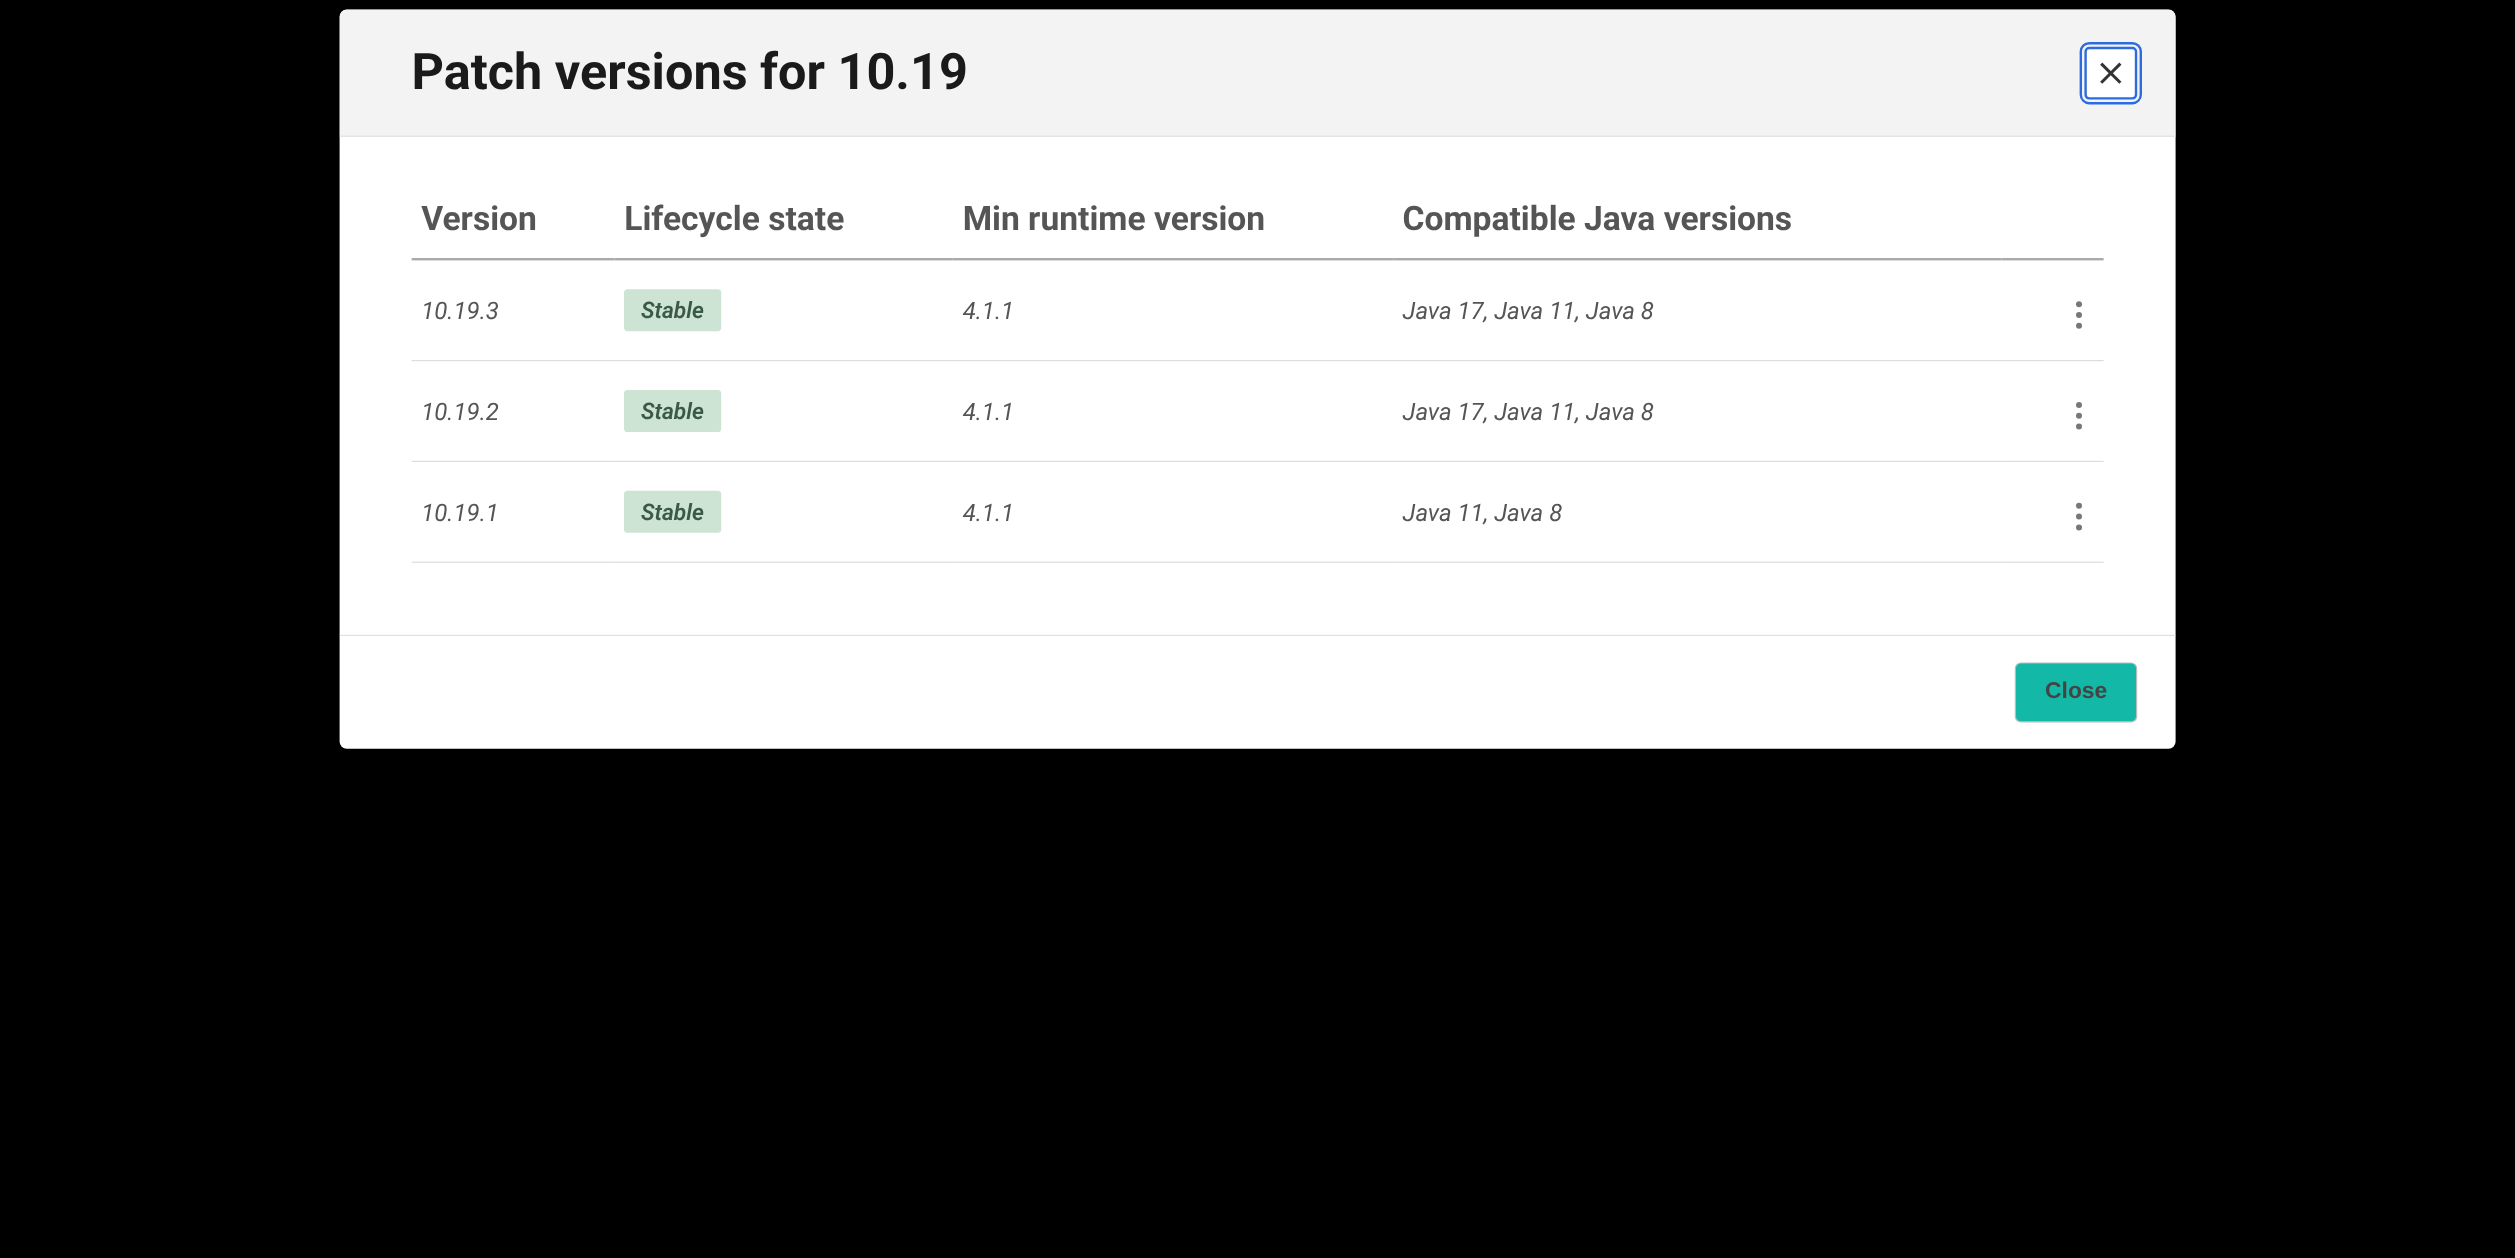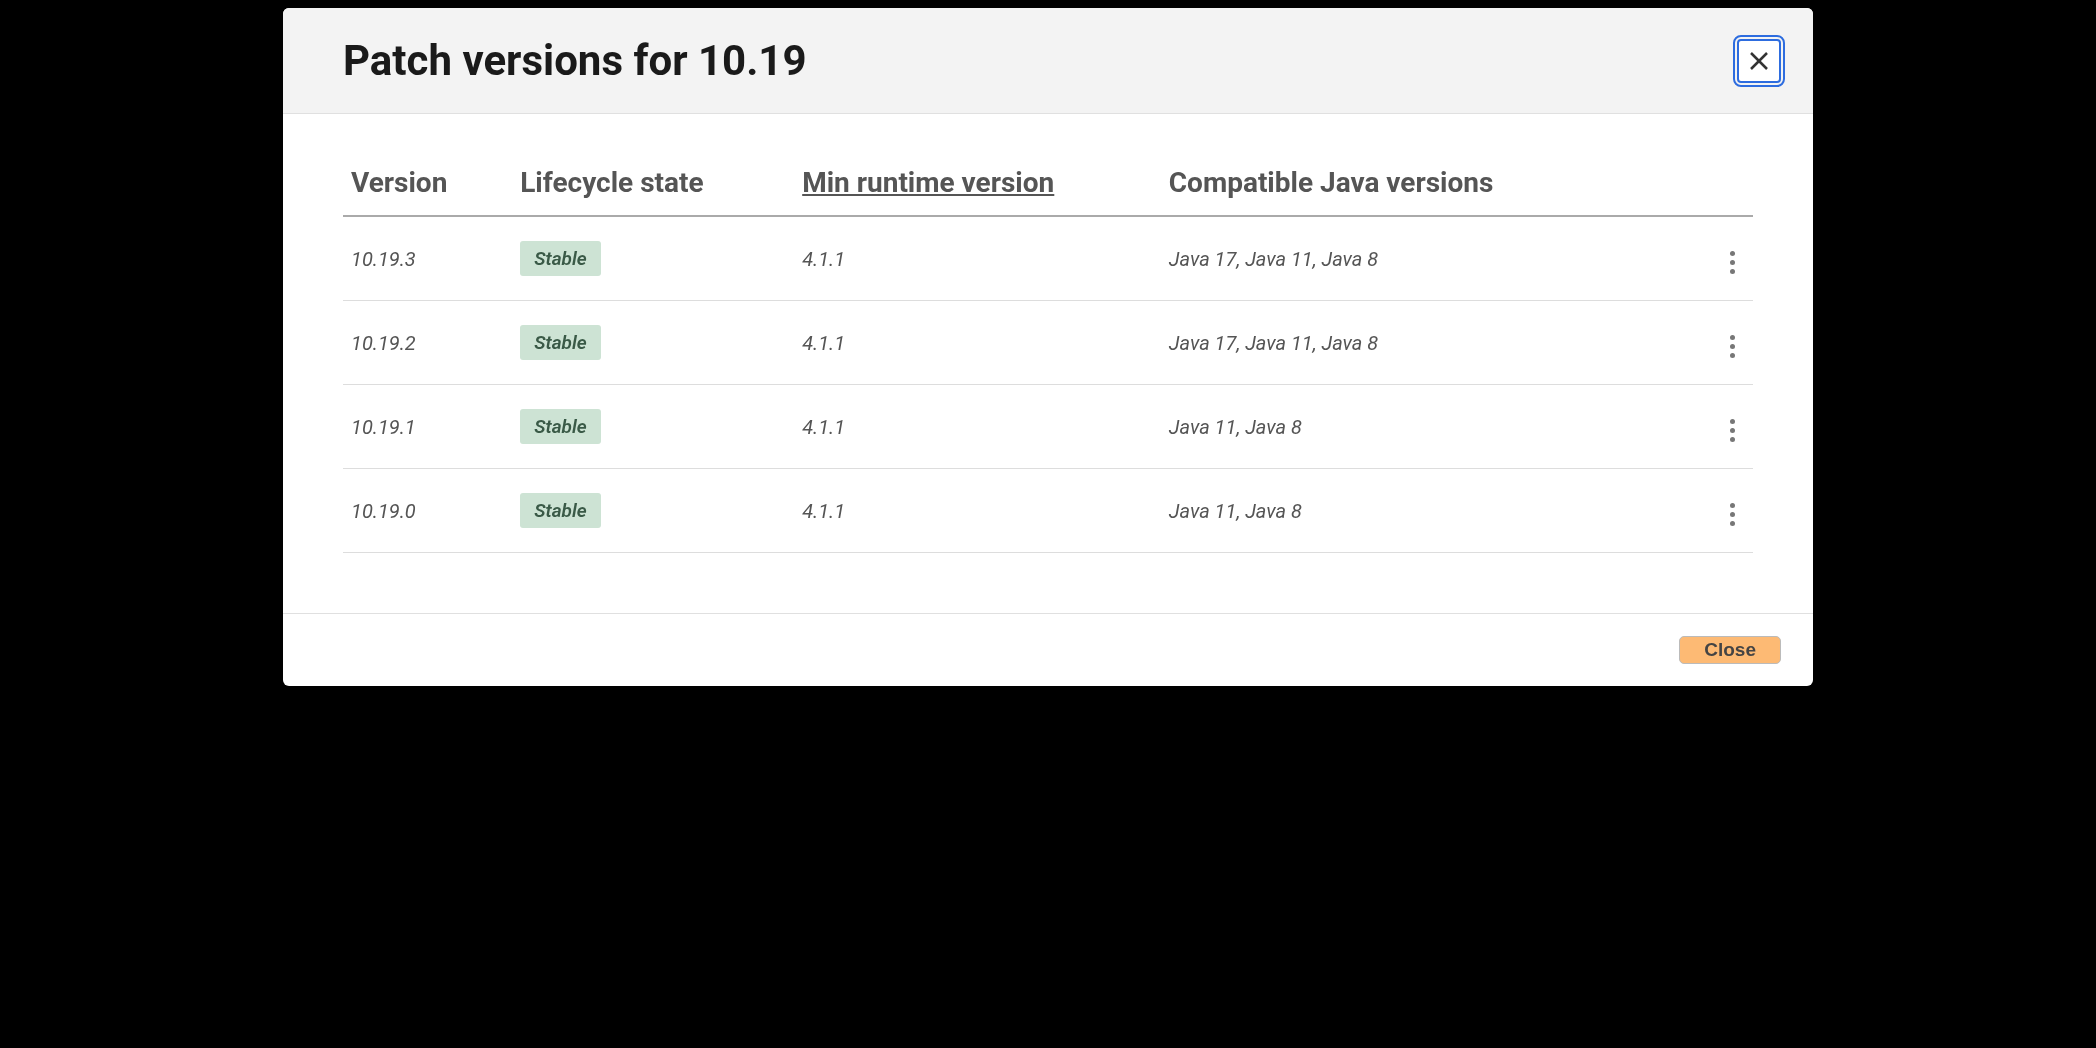--- a/index.html
+++ b/index.html
@@ -73,21 +73,21 @@
   tbody td {
     font-size: 20px;
     color: #555;
     padding: 20px 8px;
     border-bottom: 1px solid #ddd;
     vertical-align: middle;
     font-style: italic;
   }
   .col-version { width: 12%; }
   .col-state   { width: 20%; }
-  .col-runtime { width: 26%; text-decoration: underline; }
+  .col-runtime { width: 26%; }
   .col-java    { width: 36%; }
   .col-actions { width: 6%; text-align: right; }
   .badge {
     display: inline-block;
     background: #cde3d4;
     color: #3a5a47;
     font-weight: 600;
     font-size: 19px;
     padding: 6px 14px;
     border-radius: 3px;
@@ -110,24 +110,24 @@
     background: #777;
     border-radius: 50%;
   }
   .modal-footer {
     border-top: 1px solid #e0e0e0;
     padding: 22px 32px;
     display: flex;
     justify-content: flex-end;
   }
   .btn-close {
-    background: #fdba74;
+    background: #14b8a6;
     border: 1px solid #bbb;
     border-radius: 5px;
-    padding: 2px 24px;
+    padding: 13px 24px;
     font-size: 19px;
     font-weight: 600;
     color: #444;
     cursor: pointer;
   }
 </style>
 </head>
 <body>
 
 <div class="modal">
@@ -180,31 +180,20 @@
             <td>10.19.1</td>
             <td><span class="badge">Stable</span></td>
             <td>4.1.1</td>
             <td>Java 11, Java 8</td>
             <td class="row-actions"><div class="kebab">
                 <span></span>
                 <span></span>
                 <span></span>
               </div></td>
           </tr>
-          <tr>
-            <td>10.19.0</td>
-            <td><span class="badge">Stable</span></td>
-            <td>4.1.1</td>
-            <td>Java 11, Java 8</td>
-            <td class="row-actions"><div class="kebab">
-                <span></span>
-                <span></span>
-                <span></span>
-              </div></td>
-          </tr>
         </tbody>
     </table>
   </div>
 
   <div class="modal-footer">
     <button class="btn-close">Close</button>
   </div>
 
 </div>
 

